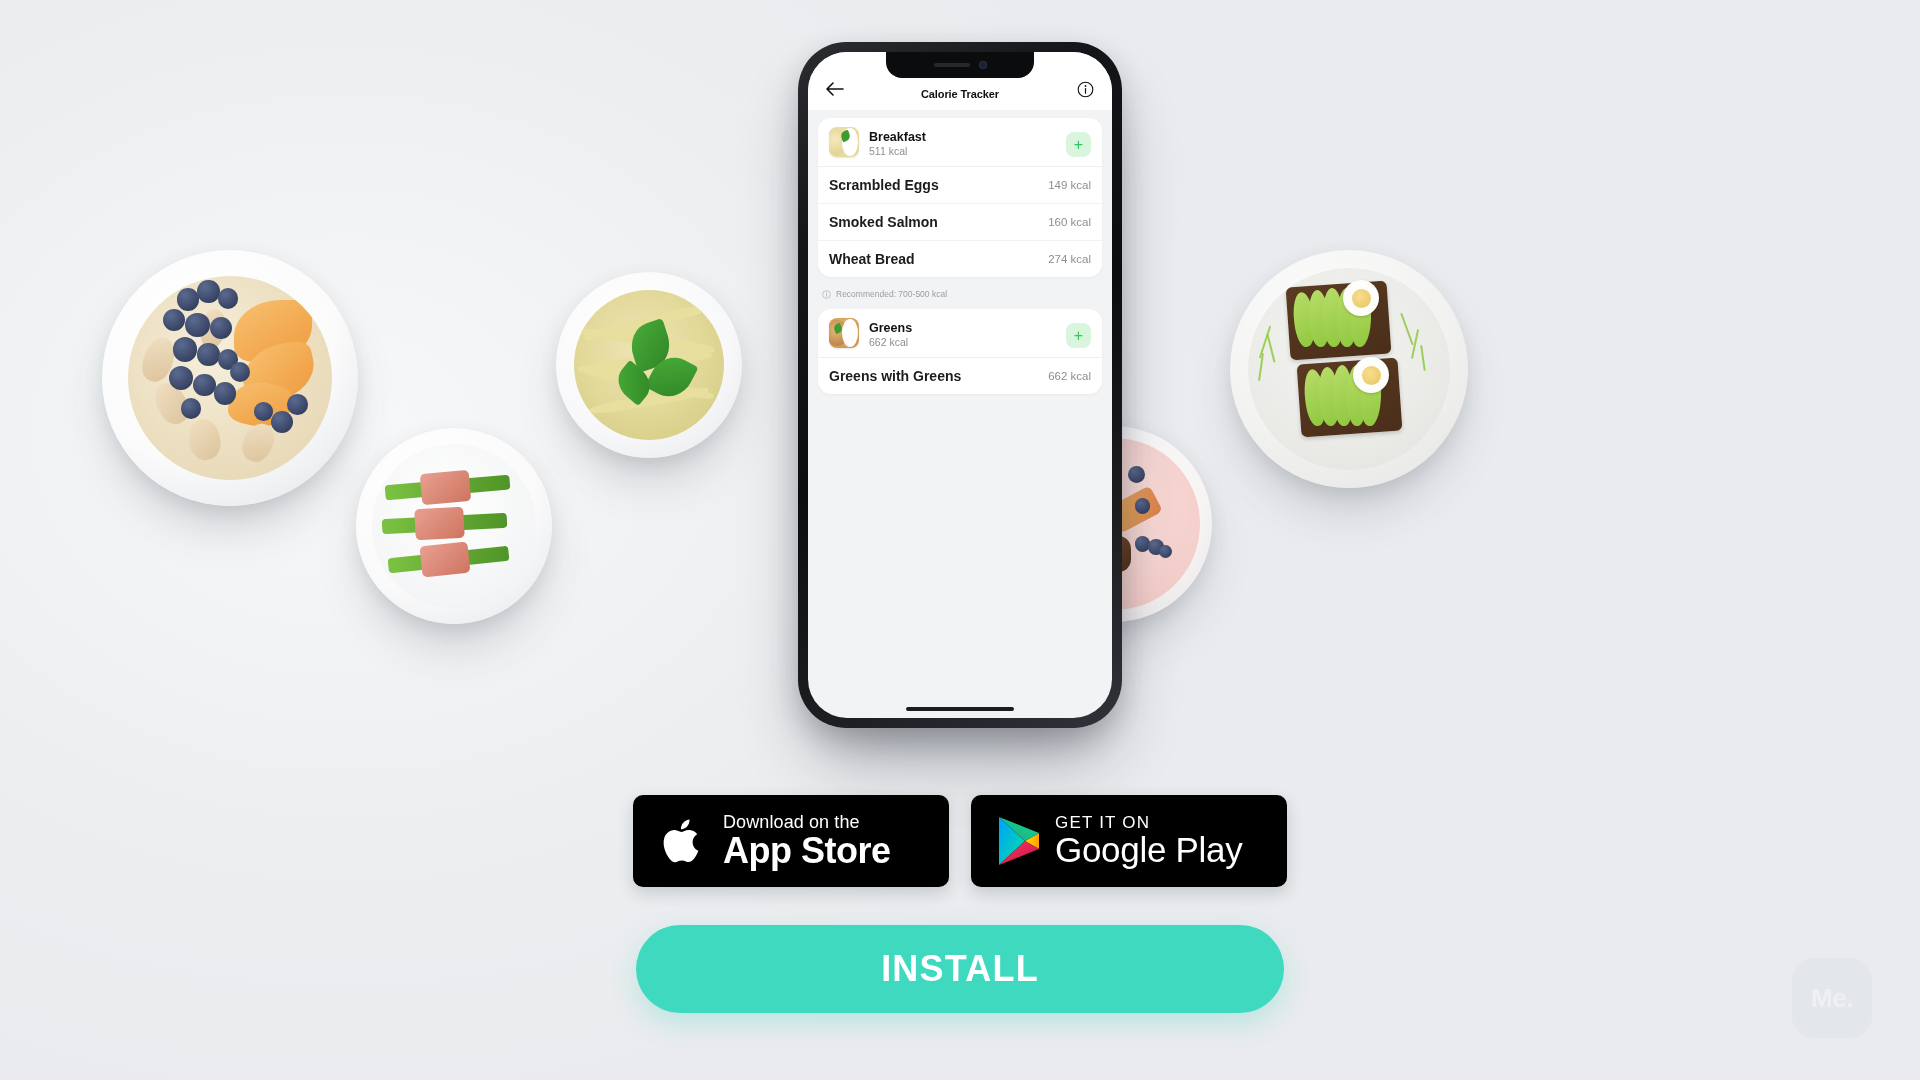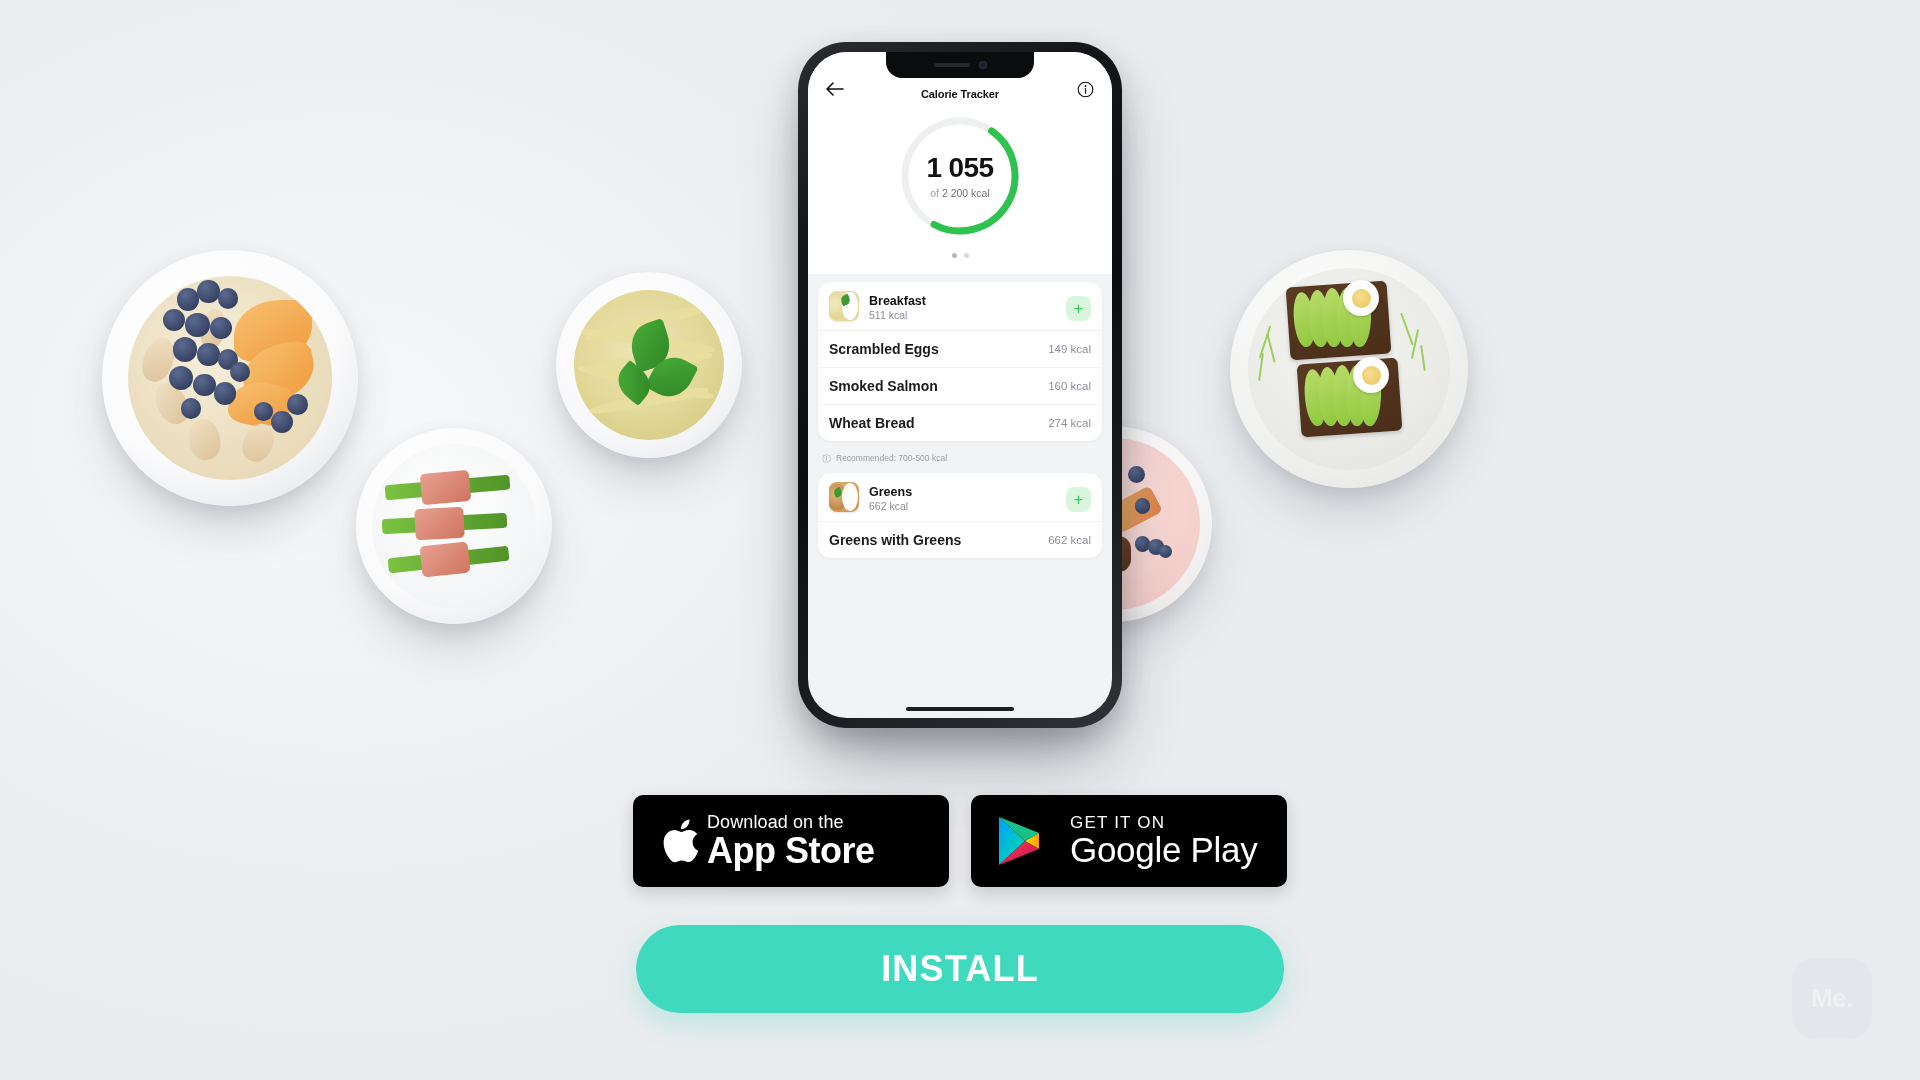--- a/index.html
+++ b/index.html
@@ -138,22 +138,22 @@
     width:108px; height:4px; border-radius:3px; background:#1c1c1e; z-index:30;
   }
 
   
   #badges { position:absolute; left:50%; transform:translateX(-50%); top:795px; display:flex; gap:22px; }
   .badge {
     background:#000; border-radius:10px; display:flex; align-items:center;
     cursor:pointer; color:#fff;
     box-shadow:0 6px 16px rgba(40,45,55,.18);
   }
-  #badge-appstore { width:316px; height:92px; padding:0 26px; gap:2px; }
-  #badge-googleplay { width:316px; height:92px; padding:0 24px; gap:27px; }
+  #badge-appstore { width:316px; height:92px; padding:0 26px; gap:18px; }
+  #badge-googleplay { width:316px; height:92px; padding:0 24px; gap:12px; }
   .badge-lines { display:flex; flex-direction:column; justify-content:center; }
   .badge-small { font-size:18px; font-weight:400; line-height:1.15; letter-spacing:.1px; }
   .badge-big { font-size:36px; font-weight:600; line-height:1.05; letter-spacing:-.5px; }
   #badge-googleplay .badge-small { font-size:17px; letter-spacing:1.2px; }
   #badge-googleplay .badge-big { font-size:35px; font-weight:500; letter-spacing:-.3px; }
 
   
   #install-button {
     position:absolute; left:50%; transform:translateX(-50%); top:925px;
     width:648px; height:88px; border-radius:44px;
@@ -312,39 +312,20 @@
       <div id="app-title">Calorie Tracker</div>
       <div id="info-icon">
         <svg width="17" height="17" viewBox="0 0 20 20" fill="none">
           <circle cx="10" cy="10" r="8.6" stroke="#111" stroke-width="1.3"></circle>
           <circle cx="10" cy="5.9" r="1.05" fill="#111"></circle>
           <path d="M10 8.8 V14.4" stroke="#111" stroke-width="1.4" stroke-linecap="round"></path>
         </svg>
       </div>
     </div>
 
-    <div id="ring-card">
-      <div id="ring-wrap">
-        <svg width="128" height="128" viewBox="0 0 128 128" style="display:block;">
-          <circle cx="64" cy="64" r="55" fill="none" stroke="#edeff1" stroke-width="7"></circle>
-          <circle id="ring-progress" cx="64" cy="64" r="55" fill="none" stroke="#2ec24e" stroke-width="7" stroke-linecap="round" transform="rotate(-55 64 64)" stroke-dasharray="345.57519189487726" stroke-dashoffset="179.6990997853362"></circle>
-        </svg>
-        <div id="ring-center">
-          <div id="cal-current">1 055</div>
-          <div id="cal-goal">
-            <span class="of">of</span>
-            <span>2 200 kcal</span>
-          </div>
-        </div>
-      </div>
-      <div id="page-dots">
-        <span class="active"></span>
-        <span></span>
-      </div>
-    </div>
 
     <div id="meal-scroll">
 
       <div class="meal-card">
         <div class="meal-head">
           <div class="meal-thumb" style="background:radial-gradient(circle at 45% 40%,#f1e6b4,#e0d48f);">
             <div style="position:absolute; left:-12%; top:8%; width:72%; height:84%; border-radius:50%; background:radial-gradient(circle at 45% 40%,#f4e9bc,#dcce85);"></div>
             <div style="position:absolute; right:4%; top:4%; width:52%; height:92%; border-radius:50%; background:#ffffff;"></div>
             <div style="position:absolute; left:40%; top:14%; width:30%; height:34%; border-radius:60% 12% 60% 12%; background:#3f9b31; transform:rotate(-22deg);"></div>
           </div>

